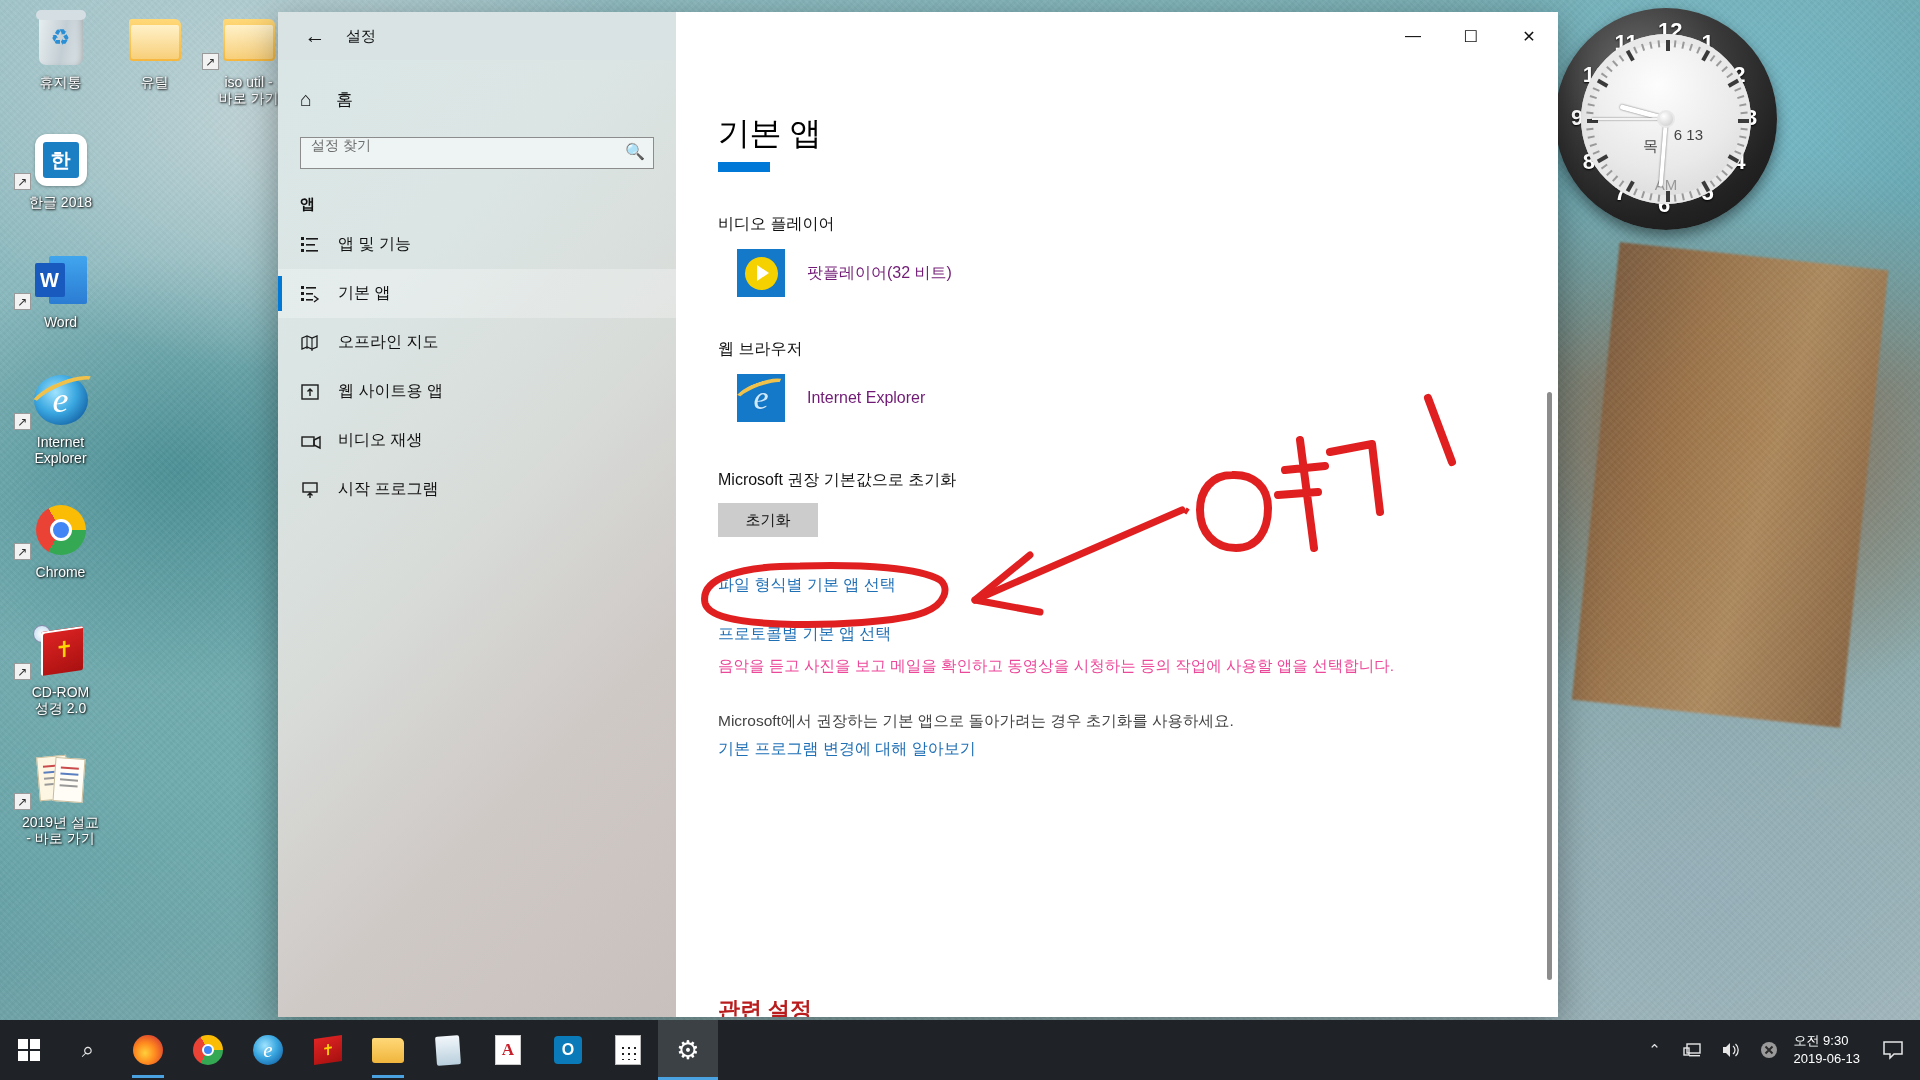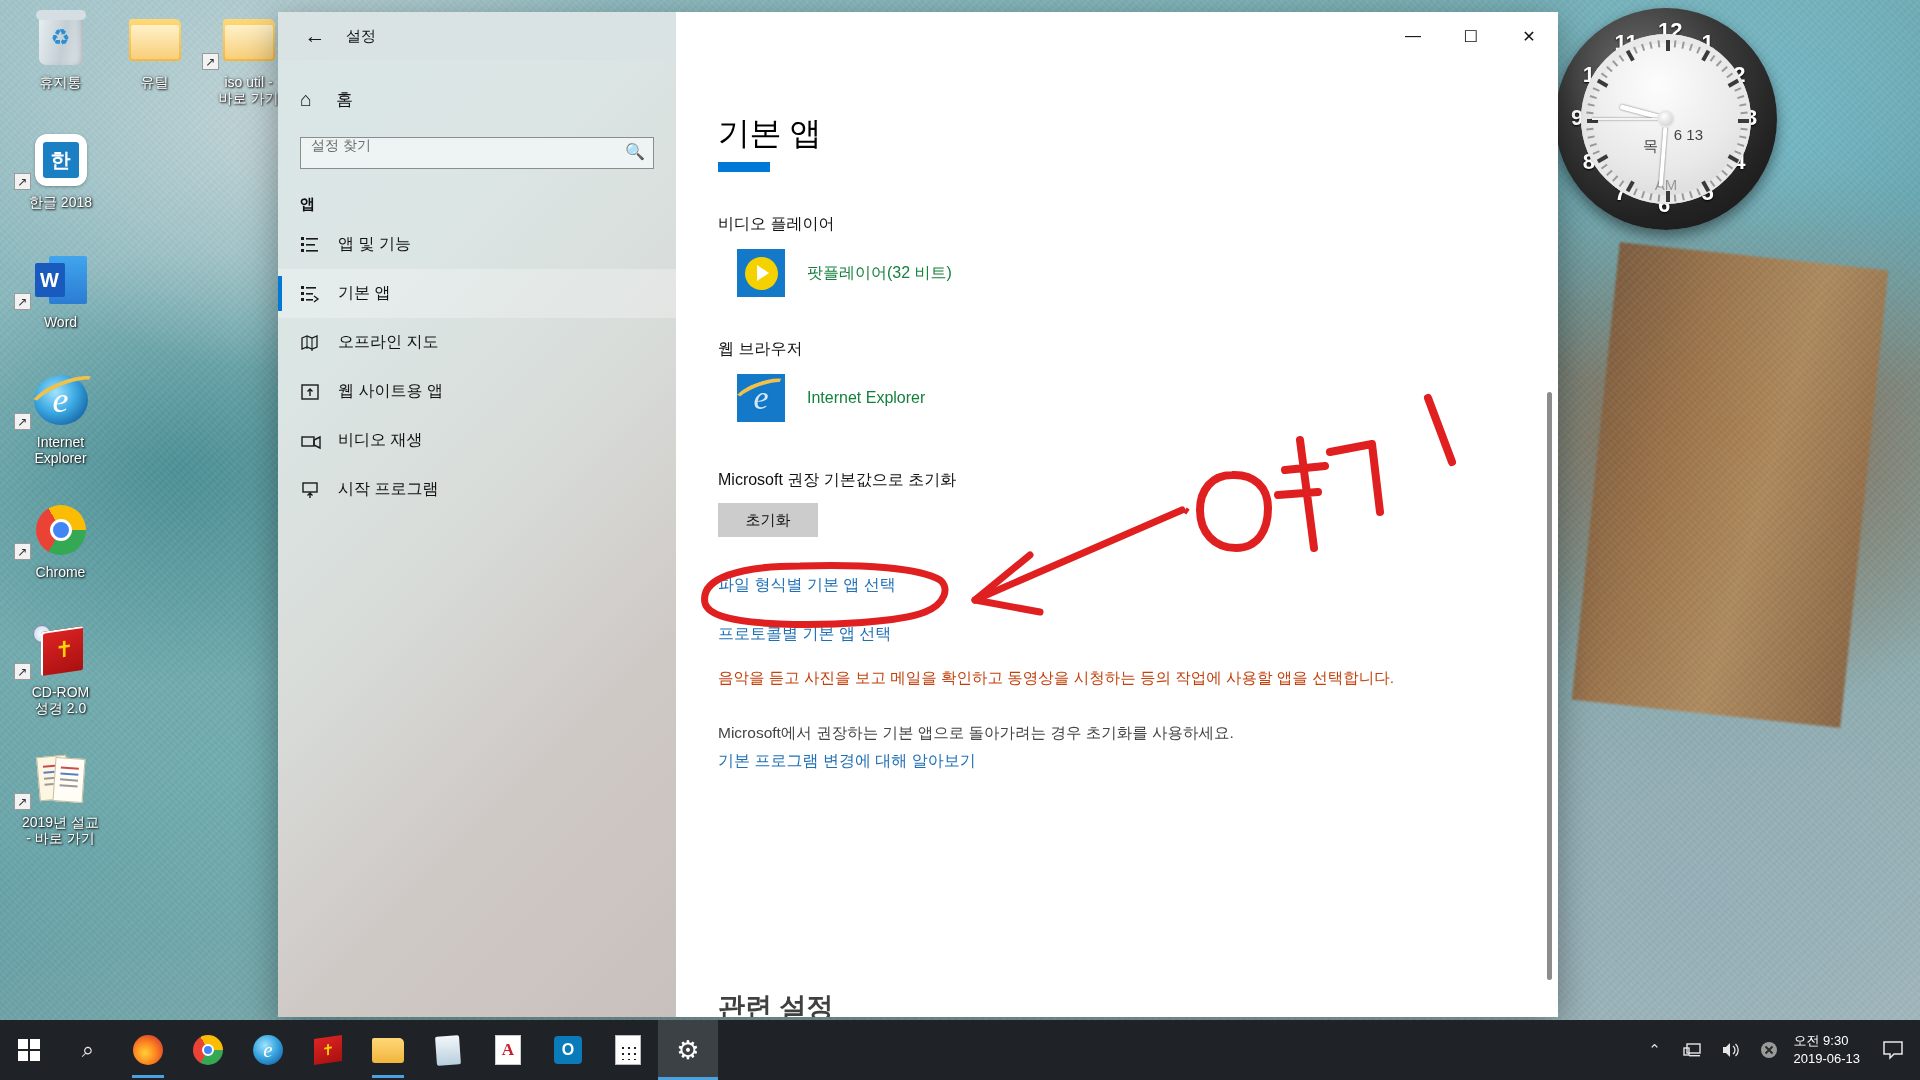--- a/index.html
+++ b/index.html
@@ -171,45 +171,45 @@
   }
   .navitem.active { background: rgba(255,255,255,.28); }
 
   
   #content { flex:1; position:relative; padding: 52px 0 0 42px; overflow:hidden; background:#fff; }
   h1.page-title { font-size: 32px; font-weight: 400; color:#000; letter-spacing: -.5px; }
   .accent-bar { width: 52px; height: 10px; background:#0078d7; margin-top: 6px; }
   .section-label { font-size: 16px; color:#111; margin-top: 42px; }
   .app-row { display:flex; align-items:center; margin-top: 14px; }
   .app-tile { width: 48px; height: 48px; margin-left: 19px; }
-  .app-name { font-size: 16px; color:#15803d; margin-left: 22px; }
+  .app-name { font-size: 16px; color:#701a75; margin-left: 22px; }
   .tile-pot { background:#1479c9; display:flex; align-items:center; justify-content:center; }
   .tile-pot .circ { width:33px;height:33px;border-radius:50%;background:#f5d100;display:flex;align-items:center;justify-content:center;}
   .tile-pot .tri { width:0;height:0;border-left:12px solid #fff;border-top:8px solid transparent;border-bottom:8px solid transparent;margin-left:4px;}
   .tile-ie { background:#1479c9; display:flex; align-items:center; justify-content:center; position:relative; overflow:hidden;}
   .tile-ie .e { color:#cfe9ff; font-size:34px; font-family:"Liberation Serif",serif; font-style:italic; line-height:1;
      text-shadow:0 0 2px #1b6fb0;}
   .tile-ie .ring { position:absolute; left:-4px; top:8px; width:56px; height:20px; border:4px solid #f0c14b;
      border-color:#f0c14b transparent transparent transparent; border-radius:50%; transform:rotate(-20deg);}
 
   .reset-label { font-size: 16px; color:#111; margin-top: 48px; }
   .reset-btn {
     margin-top: 12px; width: 100px; height: 34px; background:#cccccc; border:none; font-size:15px; color:#111;
     font-family:"Liberation Sans", sans-serif; cursor:pointer;
   }
   .link { display:block; color:#1f6fb5; font-size:16px; text-decoration: none; }
   #link1 { margin-top: 38px; }
   #link2 { margin-top: 28px; }
   #link3 { margin-top: 28px; }
 
   h2.sub-title { font-size: 24px; font-weight: 600; color:#000; margin-top: 46px; }
-  p.body-text { font-size: 15.5px; color:#c2410c; line-height: 25px; margin-top: 20px; max-width: 680px; }
+  p.body-text { font-size: 15.5px; color:#ec4899; line-height: 25px; margin-top: 8px; max-width: 680px; }
   p.body-text2 { font-size: 15.5px; color:#444; line-height: 25px; margin-top: 30px; }
   #link4 { margin-top: 6px; }
-  .cut-text { position:absolute; left: 42px; bottom: -8px; font-size: 27px; color:#404040; font-weight:600; }
+  .cut-text { position:absolute; left: 42px; bottom: -8px; font-size: 22px; color:#b91c1c; font-weight:600; }
 
   
   #vscroll { position:absolute; right: 6px; top: 332px; width: 5px; height: 588px; background:#8c8c8c; border-radius:3px; }
 
   
   #annot { position:absolute; inset:0; pointer-events:none; }
 
   
   #taskbar {
     position:absolute; left:0; bottom:0; width:1920px; height: 60px;

